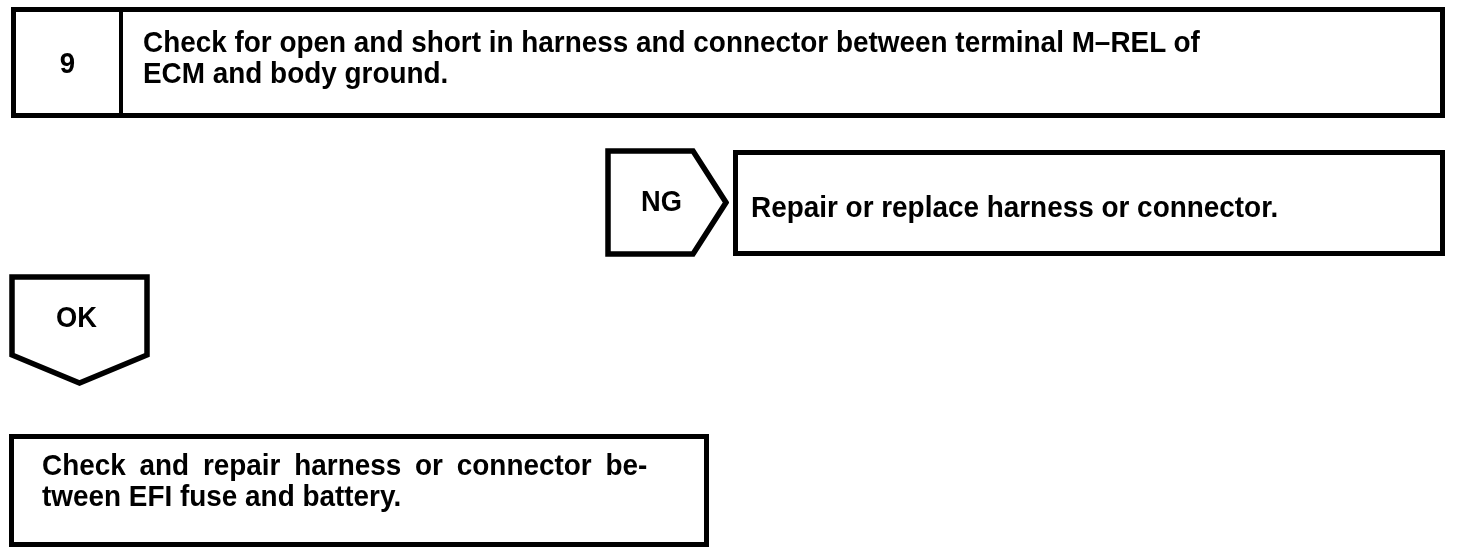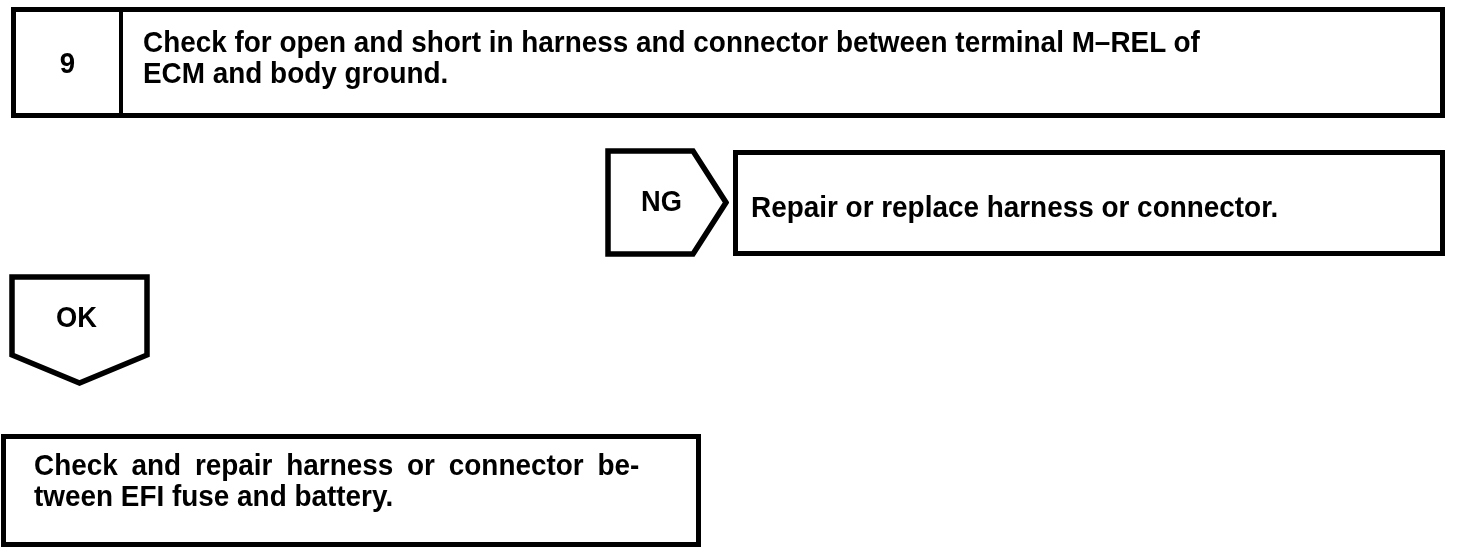--- a/index.html
+++ b/index.html
@@ -126,21 +126,21 @@
     font-size: 29px;
     font-weight: bold;
     line-height: 1;
     transform: scaleX(0.94);
     transform-origin: left top;
   }
 
   
   .final-box {
     position: absolute;
-    left: 1px;
+    left: 9px;
     top: 434px;
     width: 700px;
     height: 113px;
     box-sizing: border-box;
     border: 5px solid #000;
     background: #fff;
   }
   .final-text {
     position: absolute;
     left: 28px;

